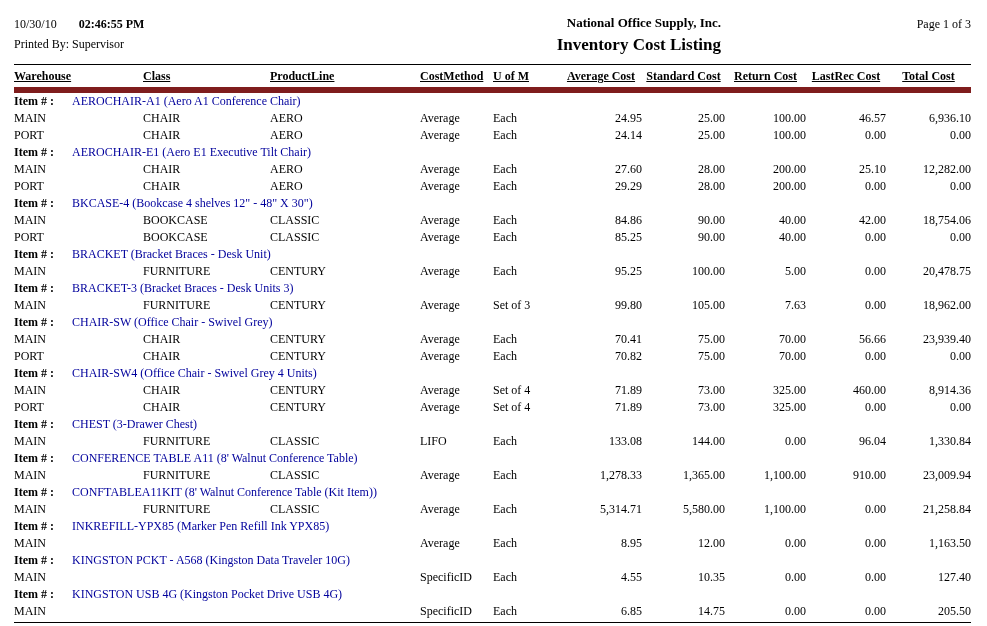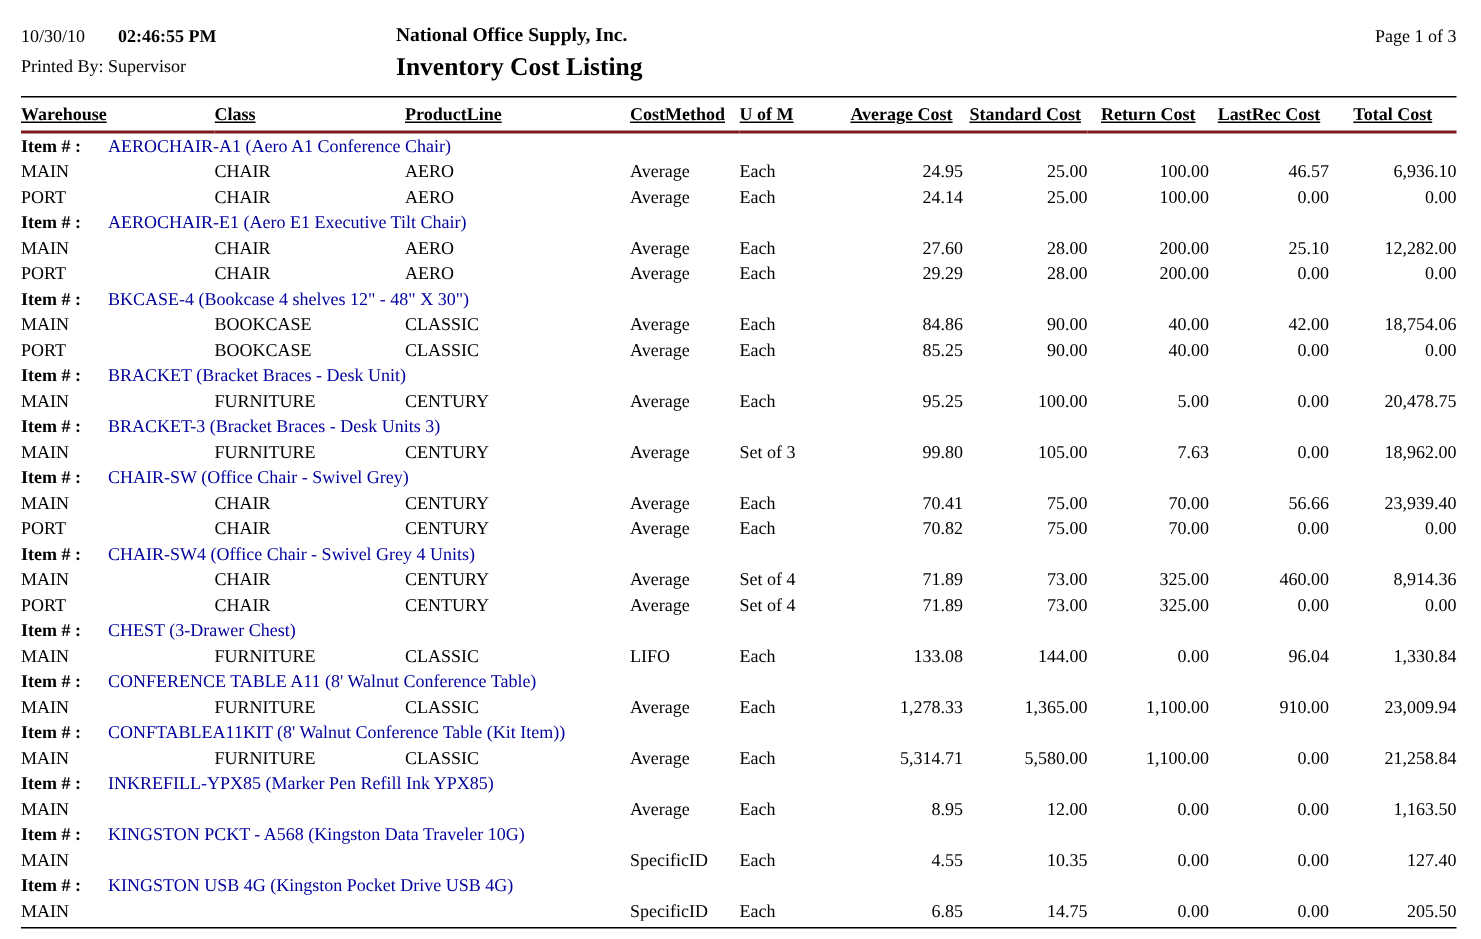--- a/index.html
+++ b/index.html
@@ -9,32 +9,32 @@
     color: #000;
   }
   .page { padding: 14px 16px 0 14px; width: 987px; }
 
   
   .report-header { display: flex; justify-content: space-between; align-items: flex-start; }
   .hdr-left { width: 250px; font-size: 12px; }
   .date-line { line-height: 20px; }
   .time { margin-left: 22px; font-weight: bold; }
   .printed-line { line-height: 20px; }
-  .hdr-center { flex: 1; text-align: left; }
+  .hdr-center { flex: 1; text-align: right; }
   .company { font-weight: bold; font-size: 13px; line-height: 18px; }
   .report-title { font-weight: bold; font-size: 17px; line-height: 22px; margin-top: 2px; }
   .hdr-right { width: 250px; text-align: right; font-size: 12px; line-height: 20px; }
 
   .rule { border-top: 1px solid #000; }
   .rule-top { margin-top: 8px; }
   .rule-bottom { margin-top: 2px; }
 
   
   table { width: 957px; border-collapse: collapse; table-layout: fixed; font-size: 12px; }
-  thead tr { border-bottom: 2px solid #7f1d1d; }
+  thead tr { border-bottom: 6px solid #7f1d1d; }
   th { font-weight: bold; text-align: left; padding: 4px 0 3px 0; white-space: nowrap; overflow: hidden; }
   th.num { text-align: center; }
   th span { text-decoration: underline; }
   td { line-height: 17px; white-space: nowrap; overflow: hidden; vertical-align: top; }
   td.num { text-align: right; }
   tr.item-row td { line-height: 17px; }
   .item-label { font-weight: bold; display: inline-block; width: 58px; }
   .item-link { color: var(--item-color, #00009C); cursor: pointer; }
 </style>
 </head>

